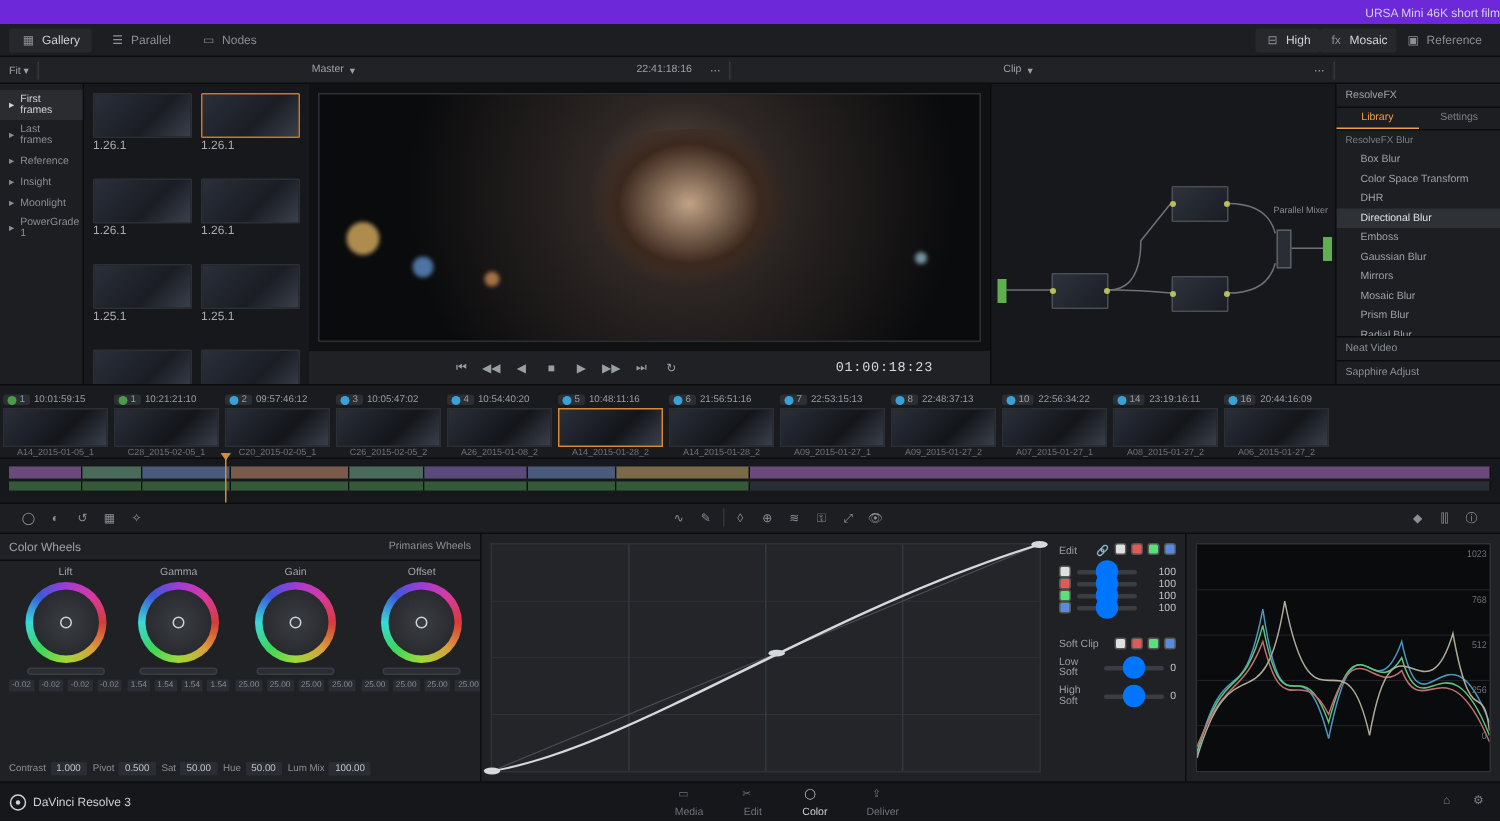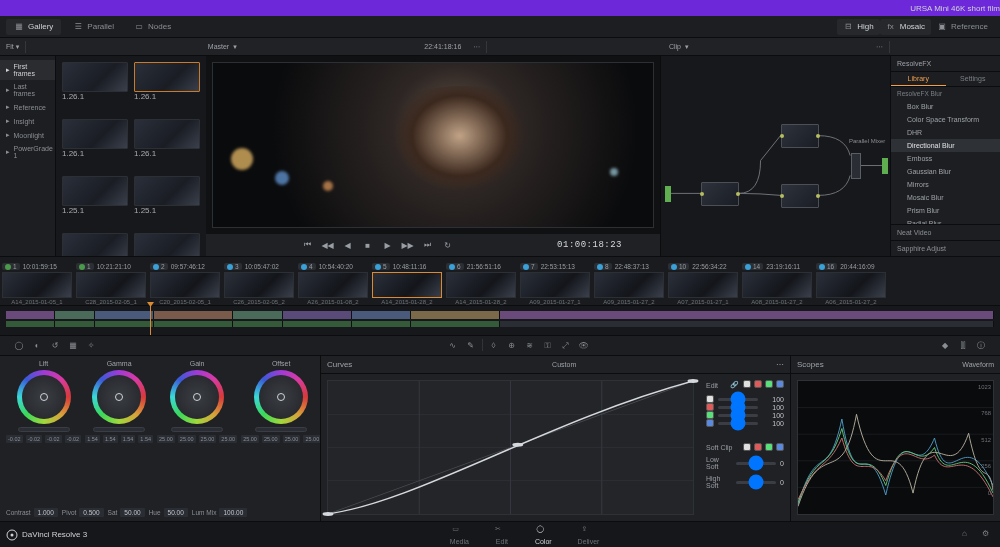--- a/index.html
+++ b/index.html
@@ -477,20 +477,24 @@
     <div class="group">
       <span class="toolbtn">◆</span>
       <span class="toolbtn">⫿⫿</span>
       <span class="toolbtn">ⓘ</span>
     </div>
   </div>
 
   <div class="bottomrow">
 
     <div class="wheels">
+      <div class="panel-hd">
+        <span>Color Wheels</span>
+        <span style="font-size:7px;color:#8a8e94;">Primaries Wheels</span>
+      </div>
       <div class="wheels-grid" id="wheelsgrid">
           <div class="wheel-cell">
             <div class="wheel-label">Lift</div>
             <div class="wheel"></div>
             <div class="jog"></div>
             <div class="wheel-nums">
               <span>-0.02</span>
               <span>-0.02</span>
               <span>-0.02</span>
               <span>-0.02</span>
@@ -548,25 +552,20 @@
             <span class="val">50.00</span>
           </div>
           <div class="fld">
             <span>Lum Mix</span>
             <span class="val">100.00</span>
           </div>
         </div>
     </div>
 
     <div class="curves">
-      <div class="panel-hd">
-        <span>Curves</span>
-        <span style="font-size:7px;">Custom</span>
-        <span>⋯</span>
-      </div>
       <div class="curves-body">
         <div class="curve-canvas">
           <svg viewBox="0 0 100 100" preserveAspectRatio="none">
             <g stroke="#34373d" stroke-width="0.3">
               <line x1="0" y1="25" x2="100" y2="25"></line>
                 <line x1="0" y1="50" x2="100" y2="50"></line>
                 <line x1="0" y1="75" x2="100" y2="75"></line>
               <line x1="25" y1="0" x2="25" y2="100"></line>
                 <line x1="50" y1="0" x2="50" y2="100"></line>
                 <line x1="75" y1="0" x2="75" y2="100"></line>
@@ -629,24 +628,20 @@
           <div class="row">
               <span>High Soft</span>
               <input type="range" value="50" style="">
               <span class="num">0</span>
             </div>
         </div>
       </div>
     </div>
 
     <div class="scopes">
-      <div class="panel-hd">
-        <span>Scopes</span>
-        <span style="font-size:7px;">Waveform</span>
-      </div>
       <div class="scope-img">
         <svg viewBox="0 0 200 140" preserveAspectRatio="none">
           <g stroke="#2a2d33" stroke-width="0.5">
             <line x1="0" y1="28" x2="200" y2="28"></line>
               <line x1="0" y1="56" x2="200" y2="56"></line>
             <line x1="0" y1="84" x2="200" y2="84"></line>
               <line x1="0" y1="112" x2="200" y2="112"></line>
           </g>
           <g opacity="0.75" fill="none" stroke-width="1">
             <path d="M0 130 C20 60,30 110,45 40 C60 130,70 50,90 120 C110 30,120 110,140 60 C155 125,170 40,200 110" stroke="#61c6ff"></path>

